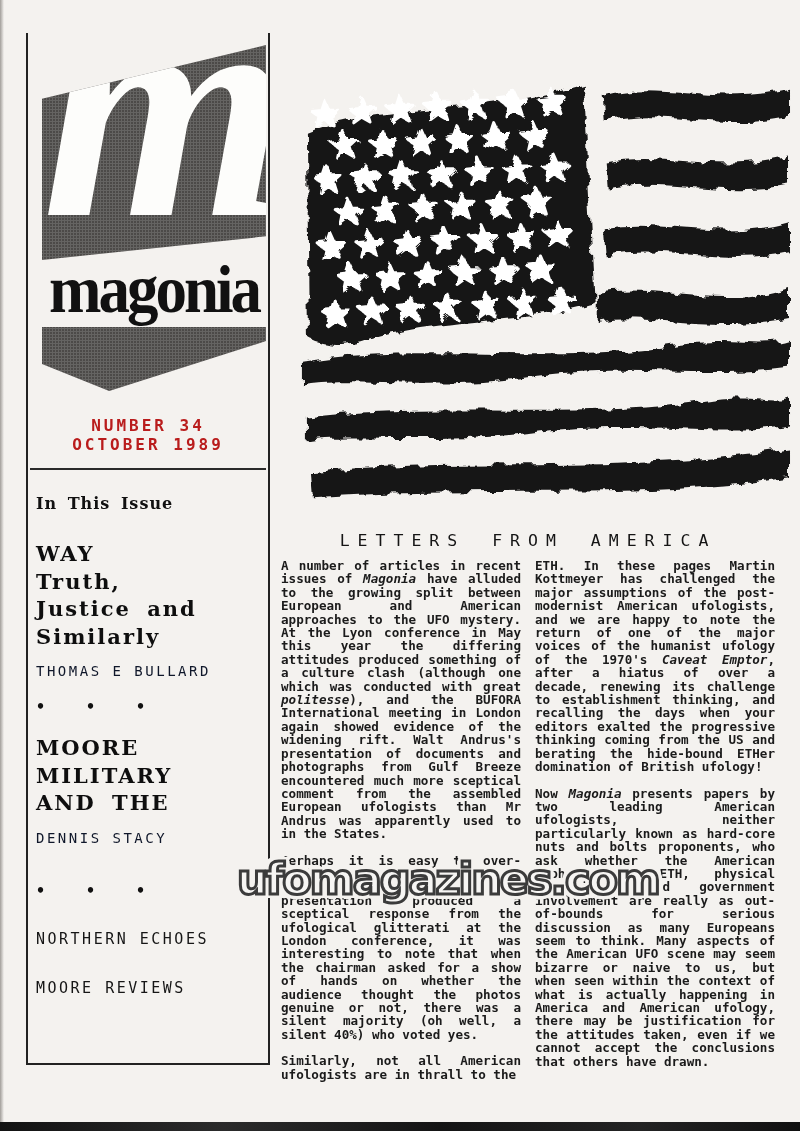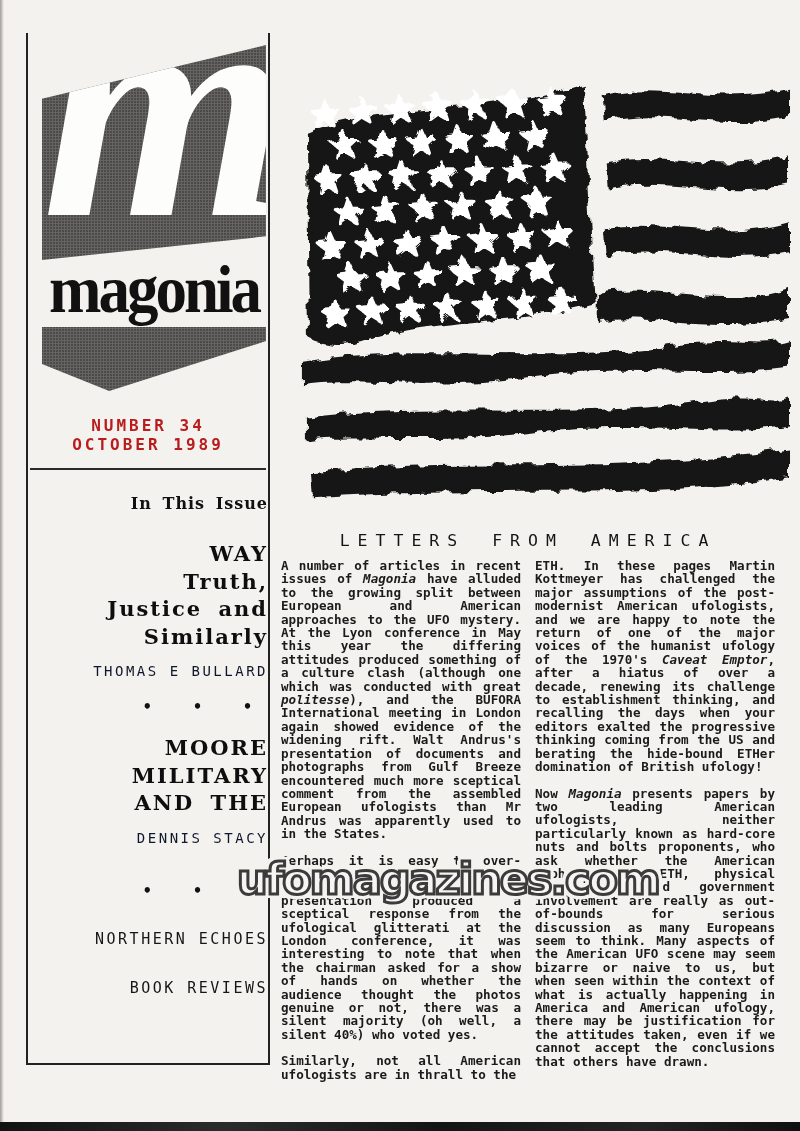--- a/index.html
+++ b/index.html
@@ -53,21 +53,21 @@
   .logo-block-bottom{
     position:absolute;left:0;top:282px;width:224px;height:64px;
     background-color:var(--block);
     background-image:radial-gradient(rgba(255,255,255,.14) 1px,transparent 1.2px);
     background-size:3px 3px;
     clip-path:polygon(0 0,100% 0,100% 22%,30% 100%,0 58%);
   }
   .issue{position:absolute;left:0;top:383px;width:100%;text-align:center;
     font-size:16px;line-height:19px;letter-spacing:3px;font-weight:bold;color:#b91c1c;}
   .sidebar-divider{position:absolute;left:2px;top:435px;width:236px;border:0;border-top:2px solid #2a2a2a;}
-  .contents{position:absolute;left:0;top:435px;width:100%;text-align:right;}
+  .contents{position:absolute;left:8px;top:435px;width:100%;text-align:left;}
   .contents-heading{margin-top:26px;font-family:"DejaVu Serif",serif;font-weight:bold;
     font-size:16px;letter-spacing:1px;word-spacing:4px;color:#111;}
   .article-title{font-family:"DejaVu Serif",serif;font-weight:bold;color:#0e0e0e;
     font-size:21px;line-height:27.5px;letter-spacing:2px;word-spacing:7px;}
   .t1{margin-top:27px;}
   .t2{margin-top:18px;}
   .author{margin-top:13px;font-size:14px;letter-spacing:2.5px;color:#0f172a;}
   .dots{letter-spacing:16px;font-size:15px;font-weight:bold;color:#111;}
   .d1{margin-top:19px;}
   .d2{margin-top:36px;}
@@ -141,21 +141,21 @@
       <div class="article-title t2">
         <div>MOORE</div>
         <div>MILITARY</div>
         <div>AND THE</div>
       </div>
       <div class="author">DENNIS STACY</div>
 
       <div class="dots d2">• • •</div>
 
       <div class="feature f1">NORTHERN ECHOES</div>
-      <div class="feature f2">BOOK REVIEWS</div>
+      <div class="feature f2">MOORE REVIEWS</div>
     </div>
   </div>
 
   <svg class="flag" viewBox="0 0 510 462" aria-hidden="true">
     <defs>
       <path id="star" d="M0,-14 L3.5,-4.9 L13.3,-4.3 L5.7,1.9 L8.2,11.3 L0,6 L-8.2,11.3 L-5.7,1.9 L-13.3,-4.3 L-3.5,-4.9 Z" fill="#fff" stroke="#fff" stroke-width="3" stroke-linejoin="round"></path>
       <filter id="rough" x="-6%" y="-6%" width="112%" height="112%">
         <feTurbulence type="turbulence" baseFrequency="0.038" numOctaves="3" seed="7" result="t"></feTurbulence>
         <feDisplacementMap in="SourceGraphic" in2="t" scale="9"></feDisplacementMap>
       </filter>

